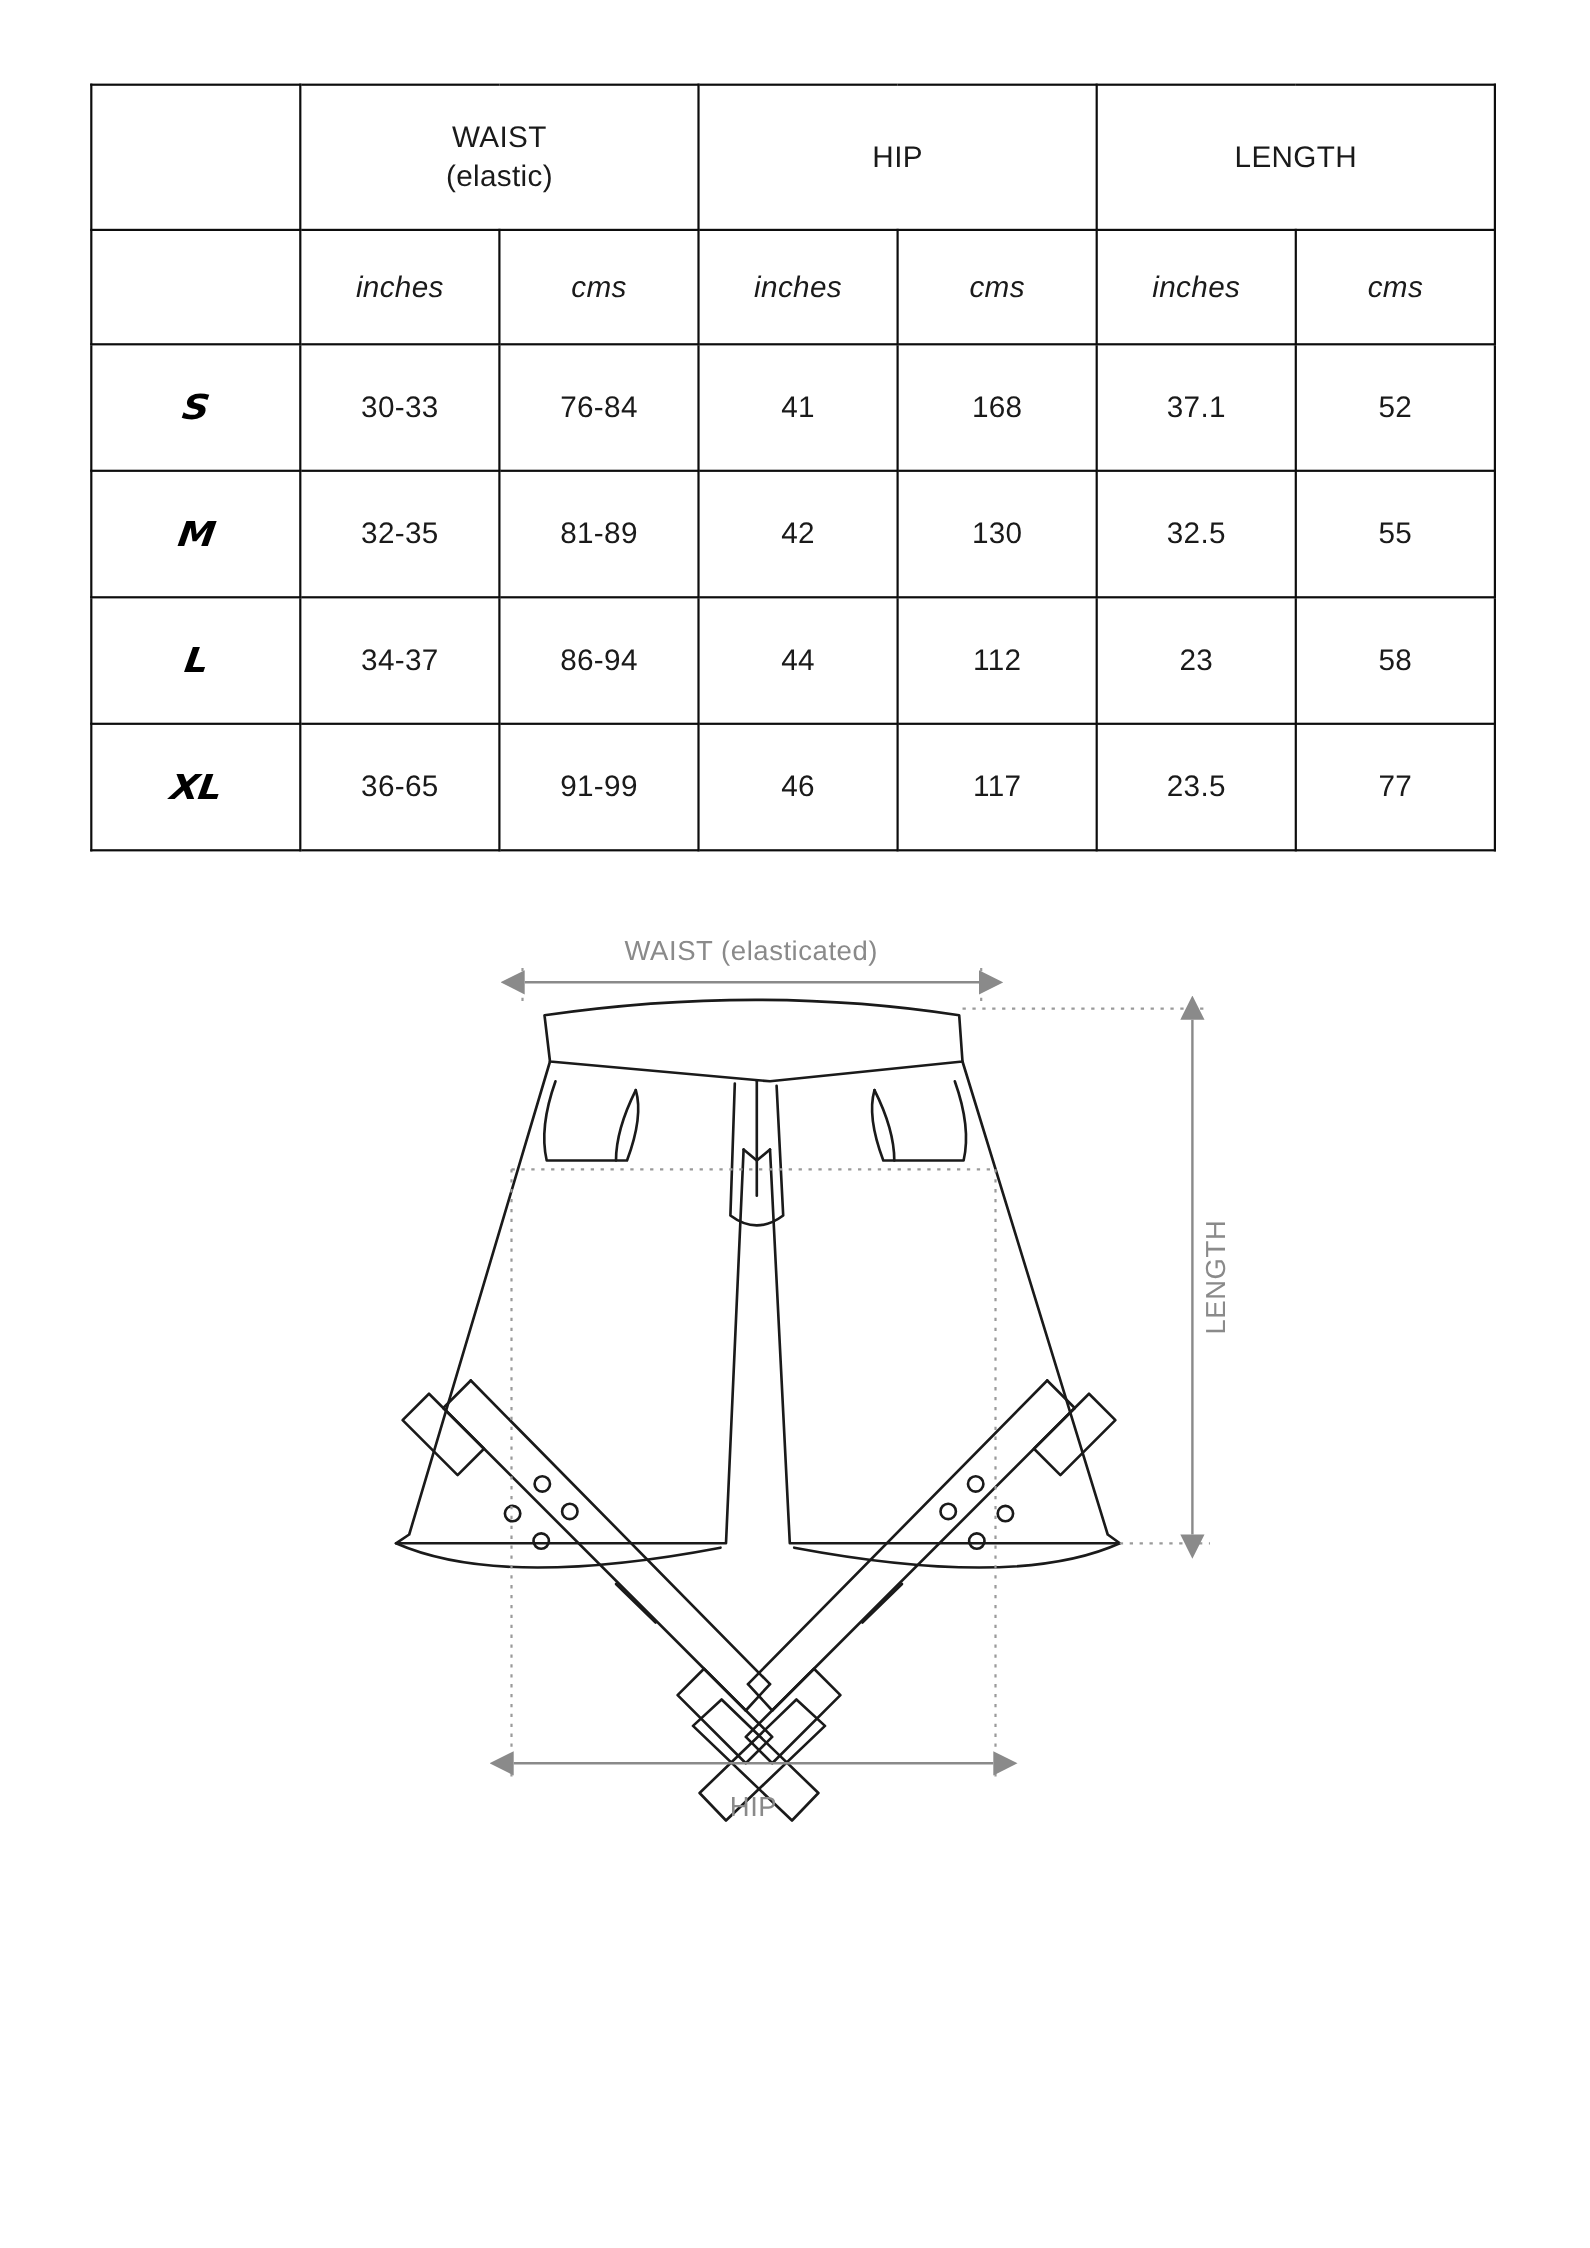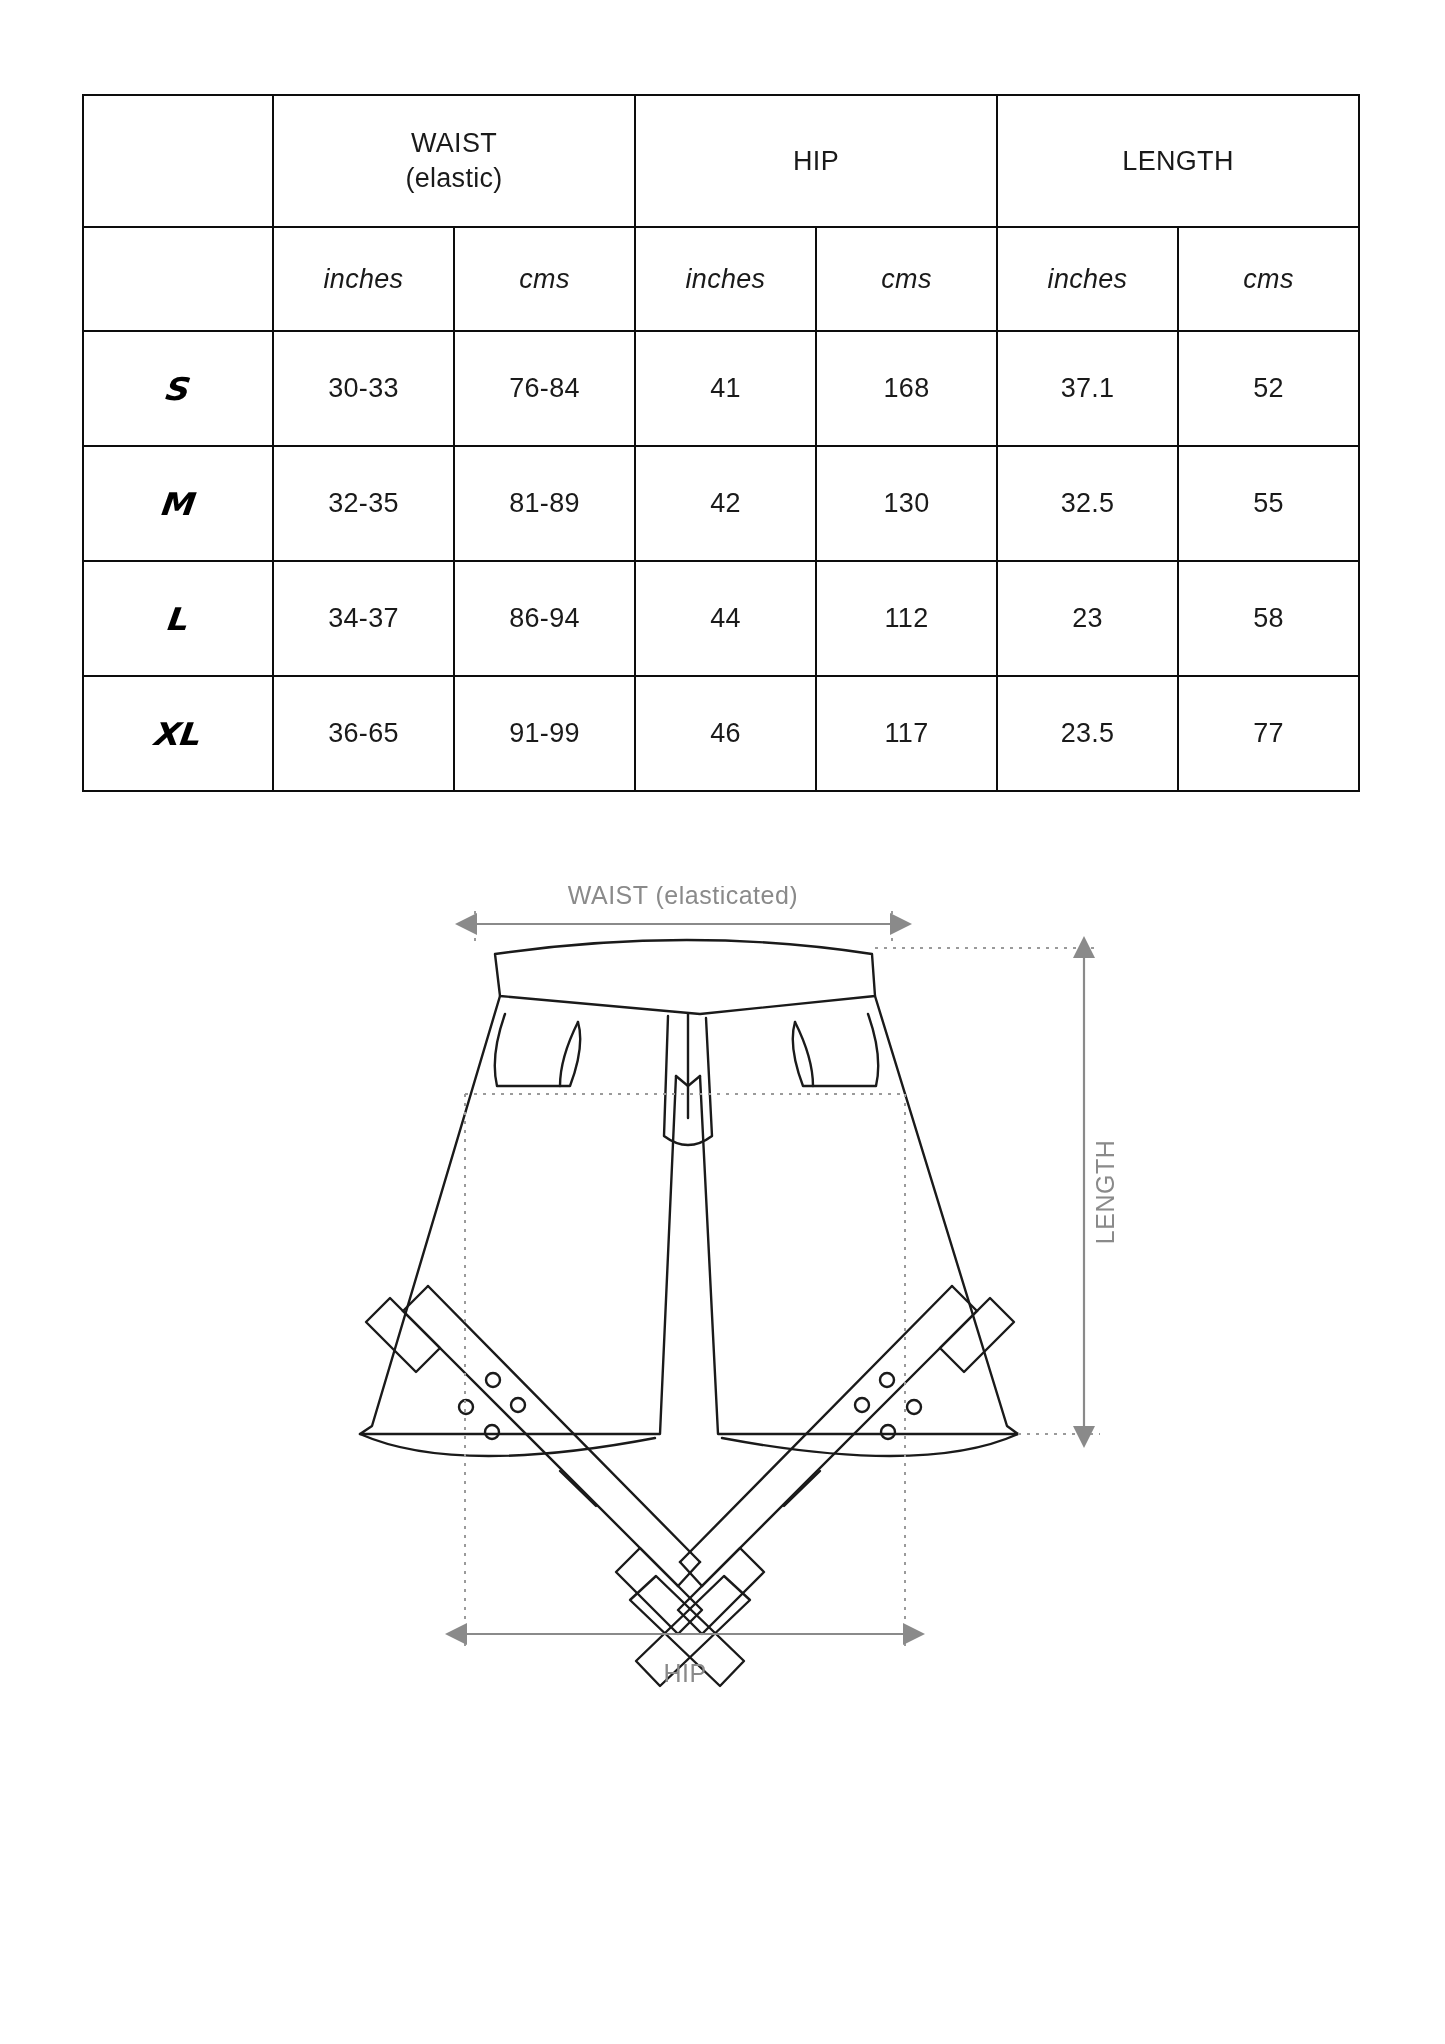--- a/index.html
+++ b/index.html
@@ -11,21 +11,21 @@
     font-family: "Liberation Sans", sans-serif;
     color: #1a1a1a;
     position: relative;
     overflow: hidden;
   }
 
   
   .table-wrap {
     position: absolute;
     left: 82px;
-    top: 94px;
+    top: 76px;
     width: 1277px;
   }
   table.size-table {
     border-collapse: collapse;
     width: 100%;
     table-layout: fixed;
   }
   table.size-table td {
     border: 2px solid #0d0d0d;
     text-align: center;
@@ -64,21 +64,20 @@
     color: #000;
   }
 
   
   .diagram {
     position: absolute;
     left: 0;
     top: 855px;
     width: 1175px;
     height: 1150px;
-    margin-top: 31px;
   }
   .diagram svg { display: block; }
 
   .dim-label {
     font-family: "Liberation Sans", sans-serif;
     font-size: 25px;
     fill: #8a8a8a;
     letter-spacing: 0.5px;
   }
 </style>

